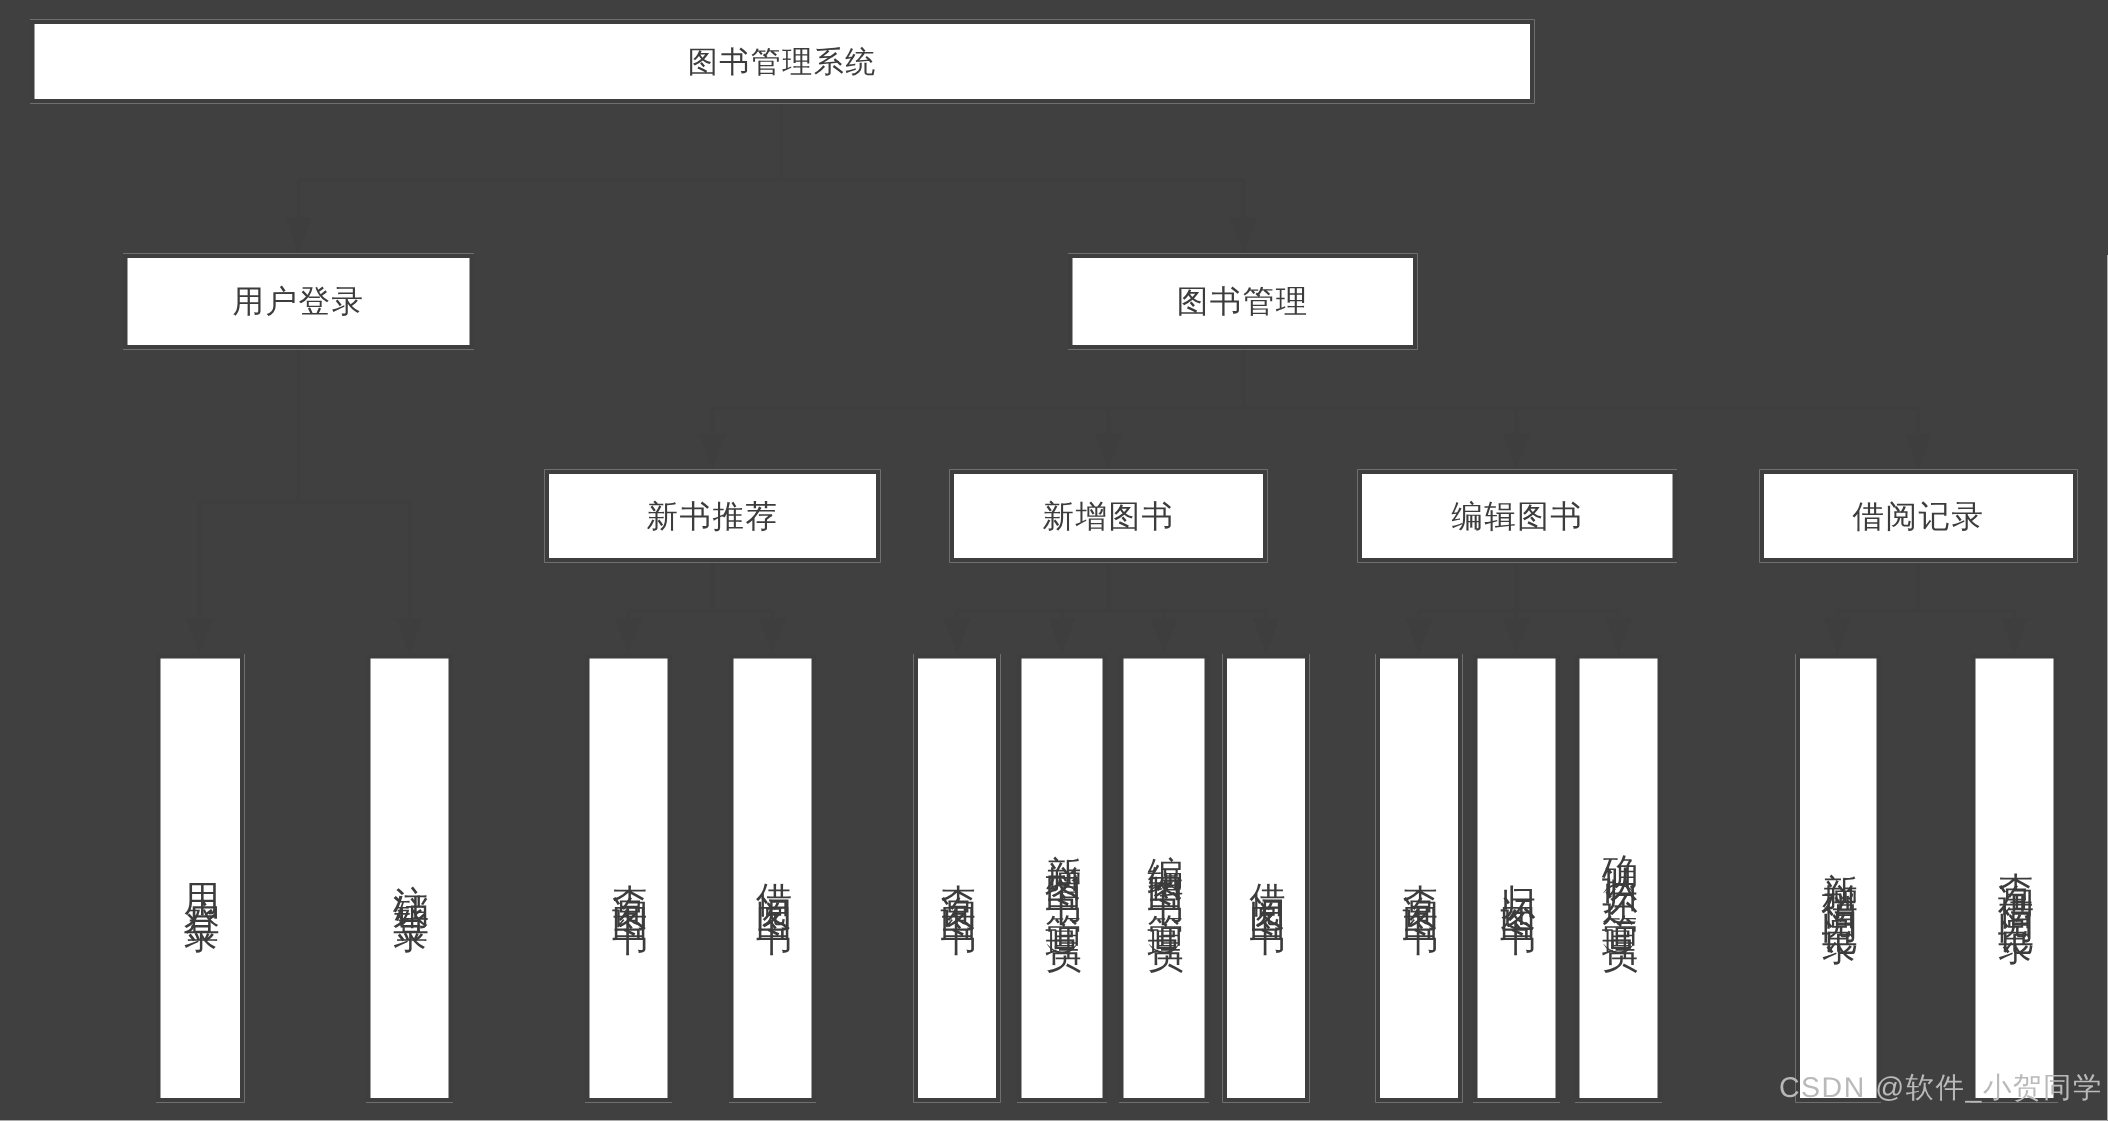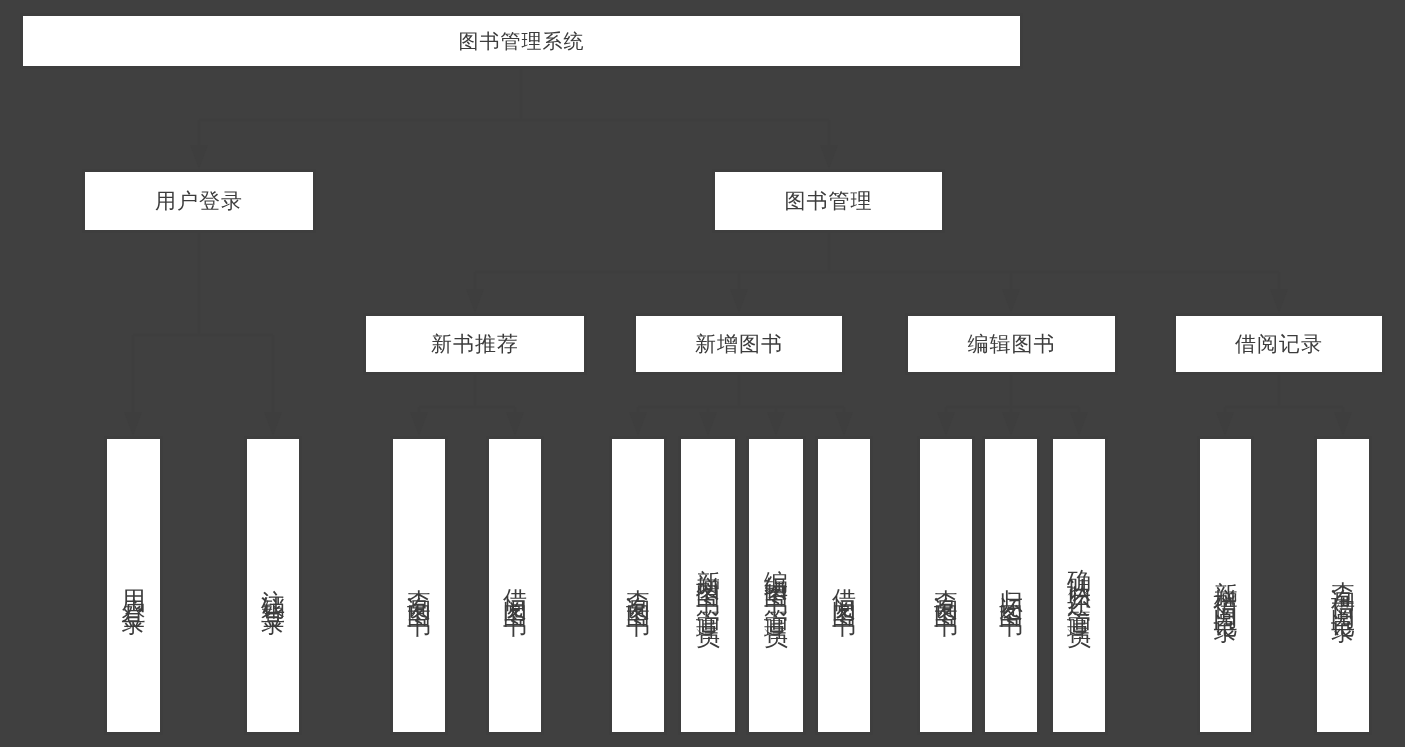--- a/index.html
+++ b/index.html
@@ -177,14 +177,15 @@
     <span>确认归还（管理员）</span>
   </div>
 
   <div class="node vnode" style="left:1197px;top:436px;width:57px;height:299px">
     <span>新增借阅记录</span>
   </div>
   <div class="node vnode" style="left:1314px;top:436px;width:58px;height:299px">
     <span>查询借阅记录</span>
   </div>
 
+  <div id="watermark">CSDN @软件_小贺同学</div>
 
 </div>
 
 </body></html>

